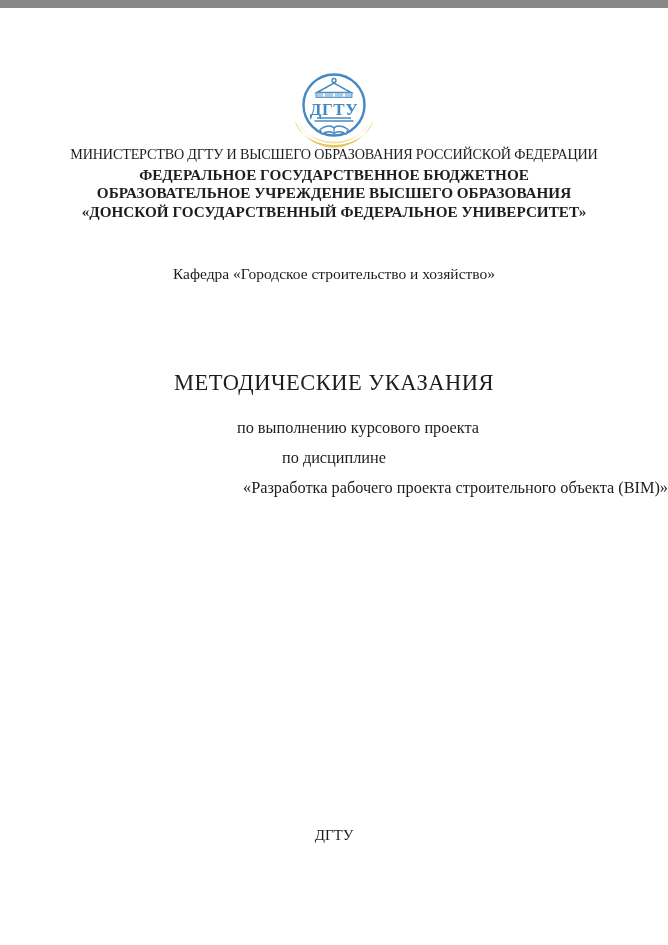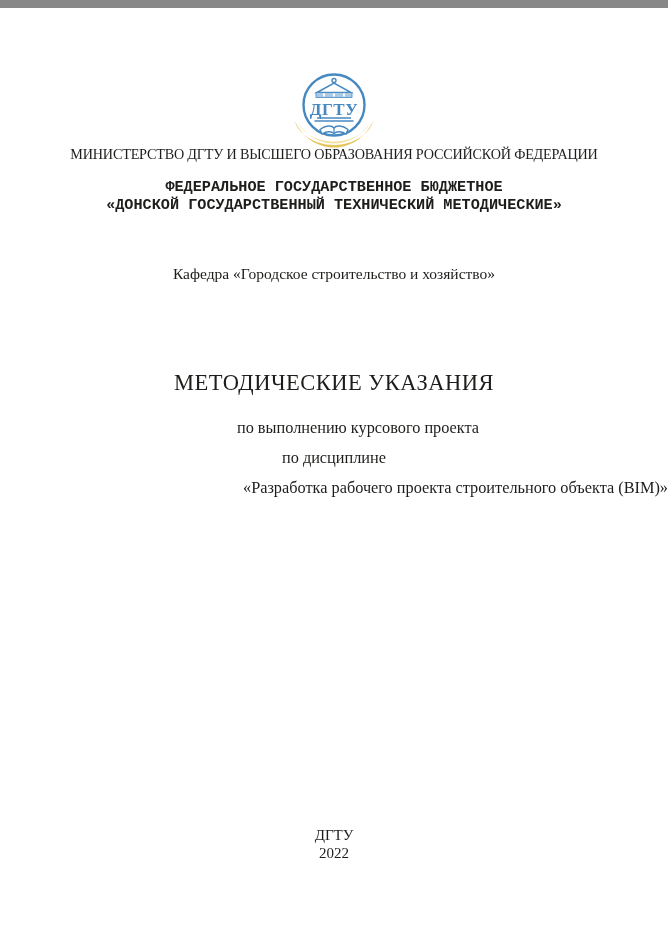--- a/index.html
+++ b/index.html
@@ -28,23 +28,23 @@
     position:absolute;top:64px;left:50%;
     transform:translateX(-50%);
     width:86px;height:78px;
   }
   .ministry{
     top:137px;
     font-size:14.2px;line-height:18px;
     letter-spacing:-0.2px;
   }
   .institution{
-    top:170px;
+    top:158px;
     font-weight:bold;
-    font-size:15.2px;line-height:18.4px;font-family:Liberation Mono, monospace;
+    font-size:15.2px;line-height:18.4px;
   }
   .department{
     top:257px;
     font-size:15.5px;line-height:18px;
   }
   .doc-title{
     top:360px;
     font-size:22.5px;line-height:30px;
     letter-spacing:0.5px;
     text-align:center;
@@ -90,29 +90,29 @@
       <path d="M29,57.5 C34.5,53 41,53.2 43,56 C45,53.2 51.5,53 57,57.5
                L55,62 C50.5,59 45,59.2 43,61.6 C41,59.2 35.5,59 31,62 Z" fill="#ffffff" stroke="var(--logo-blue)" stroke-width="1.4"></path>
       <line x1="43" y1="56" x2="43" y2="61.6" stroke="var(--logo-blue)" stroke-width="1.2"></line>
     </svg>
   </div>
 
   <div class="center-line ministry">МИНИСТЕРСТВО ДГТУ И ВЫСШЕГО ОБРАЗОВАНИЯ РОССИЙСКОЙ ФЕДЕРАЦИИ</div>
 
   <div class="center-line institution">
     <div>ФЕДЕРАЛЬНОЕ ГОСУДАРСТВЕННОЕ БЮДЖЕТНОЕ</div>
-    <div>«ДОНСКОЙ ГОСУДАРСТВЕННЫЙ ТЕХНИЧЕСКИЙ МЕТОДИЧЕСКИЕ»</div>
+    <div>ОБРАЗОВАТЕЛЬНОЕ УЧРЕЖДЕНИЕ ВЫСШЕГО ОБРАЗОВАНИЯ</div>
+    <div>«ДОНСКОЙ ГОСУДАРСТВЕННЫЙ ФЕДЕРАЛЬНОЕ УНИВЕРСИТЕТ»</div>
   </div>
 
   <div class="center-line department">Кафедра «Городское строительство и хозяйство»</div>
 
   <div class="center-line doc-title">МЕТОДИЧЕСКИЕ УКАЗАНИЯ</div>
 
   <div class="center-line subtitle sub1">по выполнению курсового проекта</div>
   <div class="center-line subtitle sub2">по дисциплине</div>
   <div class="center-line subtitle sub3">«Разработка рабочего проекта строительного объекта (BIM)»</div>
 
   <div class="center-line imprint">
     <div>ДГТУ</div>
-    <div>2022</div>
   </div>
 
 </div>
 
 </body></html>

